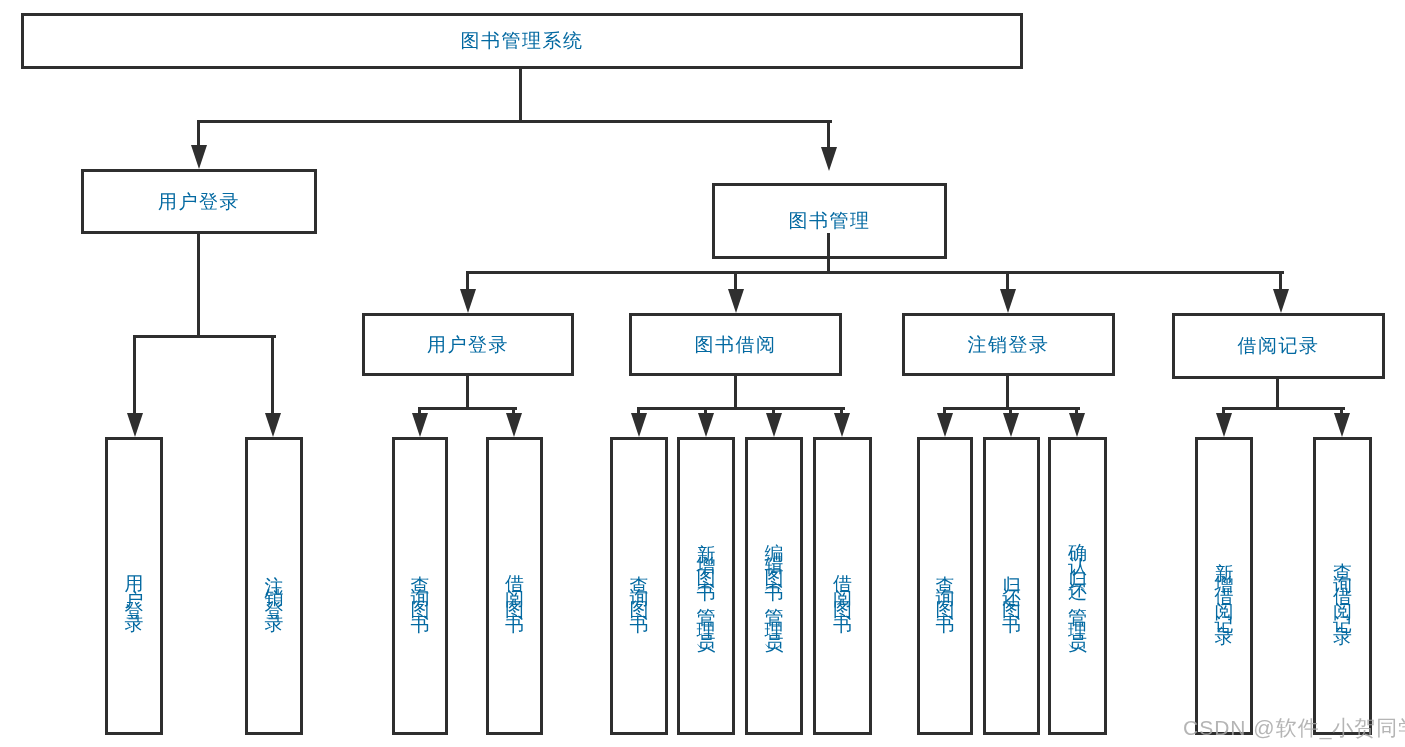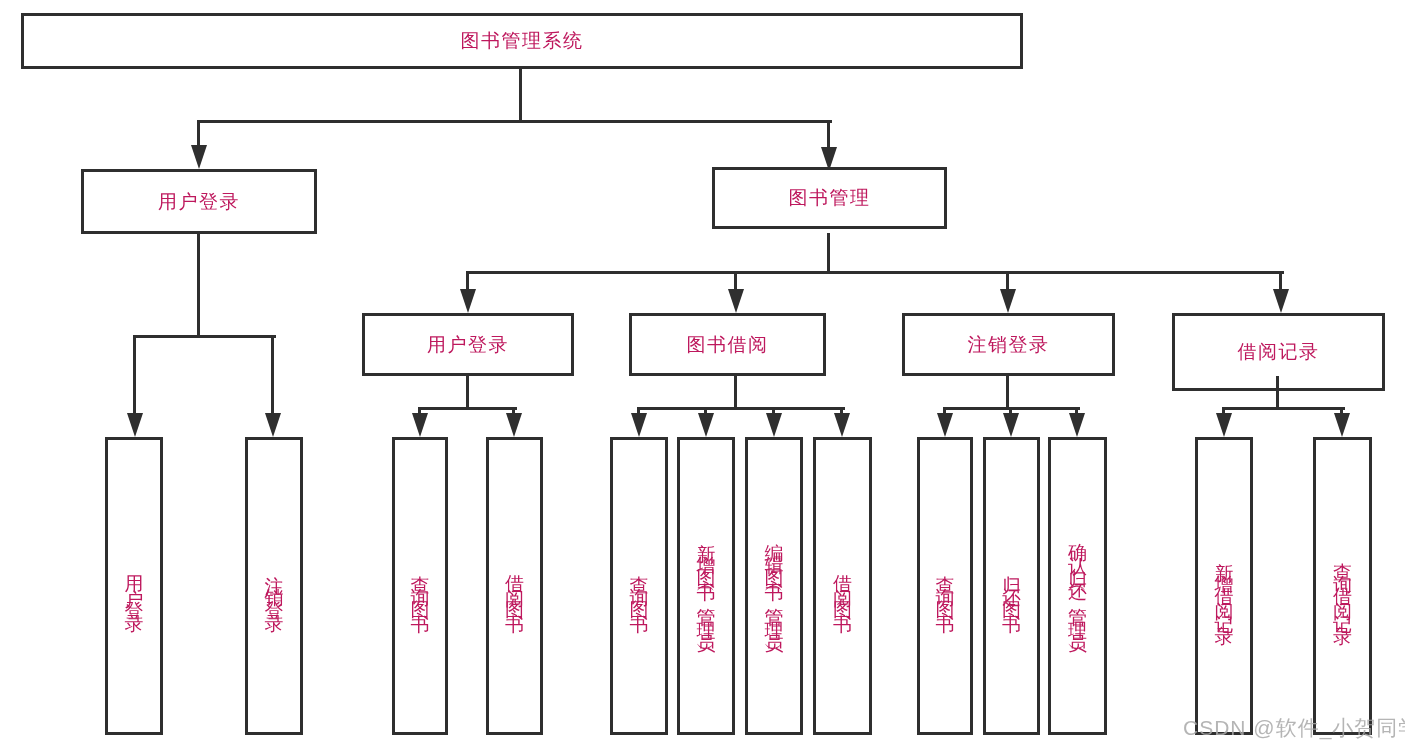--- a/index.html
+++ b/index.html
@@ -2,21 +2,21 @@
 <html><head>
 <meta charset="utf-8">
 <style>
   html,body { margin:0; padding:0; background:#ffffff; }
   .canvas {
     position:relative; width:1405px; height:747px; background:#ffffff;
     font-family:"Liberation Sans", sans-serif; overflow:hidden;
   }
   .box {
     position:absolute; box-sizing:border-box;
-    border:3px solid #2f2f2f; background:#ffffff; color:#be185d;
+    border:3px solid #2f2f2f; background:#ffffff; color:#0369a1;
     display:flex; align-items:center; justify-content:center;
   }
   .hbox { font-size:19px; letter-spacing:1.5px; white-space:nowrap; }
   .vbox { }
   .vtext {
     writing-mode:vertical-lr; text-orientation:mixed;
     font-size:19px; line-height:24px; letter-spacing:13px; white-space:nowrap;
   }
   .vline { position:absolute; width:3px; background:#2f2f2f; }
   .hline { position:absolute; height:3px; background:#2f2f2f; }
@@ -40,44 +40,44 @@
 
   <div class="vline" style="left:519px;top:69px;height:54px"></div>
   <div class="hline" style="left:197px;top:120px;width:635px"></div>
   <div class="vline" style="left:197px;top:120px;height:29px"></div>
   <div class="ahead" style="left:191px;top:145px"></div>
   <div class="vline" style="left:827px;top:120px;height:29px"></div>
   <div class="ahead" style="left:821px;top:147px"></div>
 
   <div class="box hbox" style="left:81px;top:169px;width:236px;height:65px">用户登录</div>
 
-  <div class="box hbox" style="left:712px;top:167px;width:235px;height:62px">图书管理</div>
+  <div class="box hbox" style="left:712px;top:183px;width:235px;height:76px">图书管理</div>
 
   <div class="vline" style="left:197px;top:234px;height:104px"></div>
   <div class="hline" style="left:133px;top:335px;width:143px"></div>
   <div class="vline" style="left:133px;top:335px;height:80px"></div>
   <div class="ahead" style="left:127px;top:413px"></div>
   <div class="vline" style="left:271px;top:335px;height:80px"></div>
   <div class="ahead" style="left:265px;top:413px"></div>
 
   <div class="vline" style="left:827px;top:233px;height:41px"></div>
   <div class="hline" style="left:466px;top:271px;width:818px"></div>
   <div class="vline" style="left:466px;top:271px;height:22px"></div>
   <div class="ahead" style="left:460px;top:289px"></div>
   <div class="vline" style="left:734px;top:271px;height:22px"></div>
   <div class="ahead" style="left:728px;top:289px"></div>
   <div class="vline" style="left:1006px;top:271px;height:22px"></div>
   <div class="ahead" style="left:1000px;top:289px"></div>
   <div class="vline" style="left:1279px;top:271px;height:22px"></div>
   <div class="ahead" style="left:1273px;top:289px"></div>
 
   <div class="box hbox" style="left:362px;top:313px;width:212px;height:63px">用户登录</div>
-  <div class="box hbox" style="left:629px;top:313px;width:197px;height:63px">图书借阅</div>
+  <div class="box hbox" style="left:629px;top:313px;width:213px;height:63px">图书借阅</div>
   <div class="box hbox" style="left:902px;top:313px;width:213px;height:63px">注销登录</div>
-  <div class="box hbox" style="left:1172px;top:313px;width:213px;height:78px">借阅记录</div>
+  <div class="box hbox" style="left:1172px;top:313px;width:213px;height:66px">借阅记录</div>
 
   <div class="vline" style="left:466px;top:376px;height:33px"></div>
   <div class="hline" style="left:418px;top:407px;width:99px"></div>
   <div class="vline" style="left:734px;top:376px;height:33px"></div>
   <div class="hline" style="left:637px;top:407px;width:208px"></div>
   <div class="vline" style="left:1006px;top:376px;height:33px"></div>
   <div class="hline" style="left:943px;top:407px;width:137px"></div>
   <div class="vline" style="left:1276px;top:376px;height:33px"></div>
   <div class="hline" style="left:1222px;top:407px;width:123px"></div>
 

